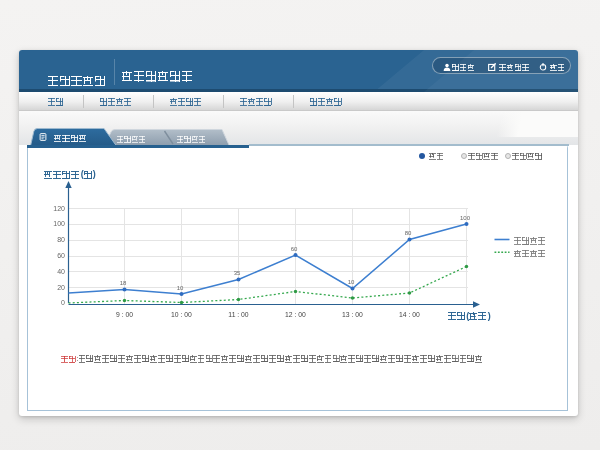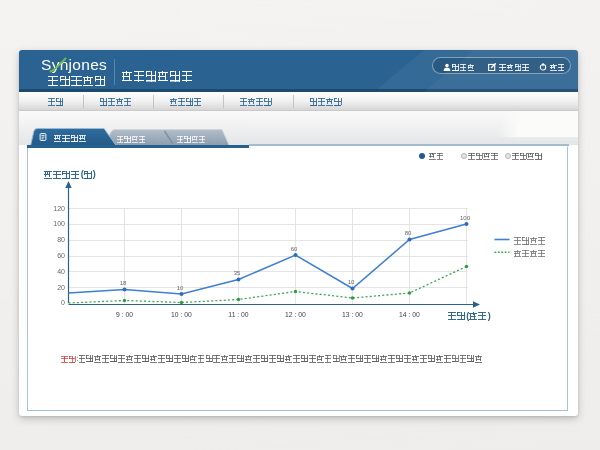--- a/index.html
+++ b/index.html
@@ -44,23 +44,20 @@
 .band{position:absolute;left:0;top:61px;width:559px;height:34px;background:linear-gradient(#fafafa 0%,#f1f1f1 45%,#e3e5e7 100%)}
 .tabs{position:absolute;left:0;top:78px;width:559px;height:17px}
 .ttext{position:absolute;top:5px;font-size:8px;color:#fff;font-weight:bold}
 
 .box{position:absolute;left:8px;top:95px;width:541px;height:266px;background:#fff;border:1px solid #a6c2d8;border-top:3px solid transparent}
 .note{position:absolute;left:33px;top:206px;font-size:7.5px;color:#555;white-space:nowrap}
 .note .r{color:#c33}
 </style></head><body>
 <div class="card">
   <div class="hdr">
-    <div class="logo">Synjones<svg class="sw" viewBox="0 0 18 16">
-          <path d="M1.5 14.5 C6 13,11 7,16.5 1.5" stroke="#6abf4b" stroke-width="2" fill="none" stroke-linecap="round"></path>
-        </svg></div>
     <div class="cnlogo" style="font-size:11.5px"><i class="c"></i><i class="c b"></i><i class="c"></i><i class="c d"></i><i class="c b"></i></div>
     <div class="vsep"></div>
     <div class="title" style="font-size:11.8px"><i class="c d"></i><i class="c"></i><i class="c b"></i><i class="c d"></i><i class="c b"></i><i class="c"></i></div>
     <div class="pill">
       <svg style="position:absolute;left:10px;top:4.5px" width="8" height="8" viewBox="0 0 10 10">
           <circle cx="5" cy="3" r="2.2" fill="#fff"></circle>
           <path d="M.8 10 C.8 6.5,3 5.6,5 5.6 C7 5.6,9.2 6.5,9.2 10 Z" fill="#fff"></path>
         </svg>
       <span class="pit" style="left:19px"><i class="c b"></i><i class="c"></i><i class="c d"></i></span>
       <svg style="position:absolute;left:55px;top:4.5px" width="8" height="8" viewBox="0 0 10 10">

